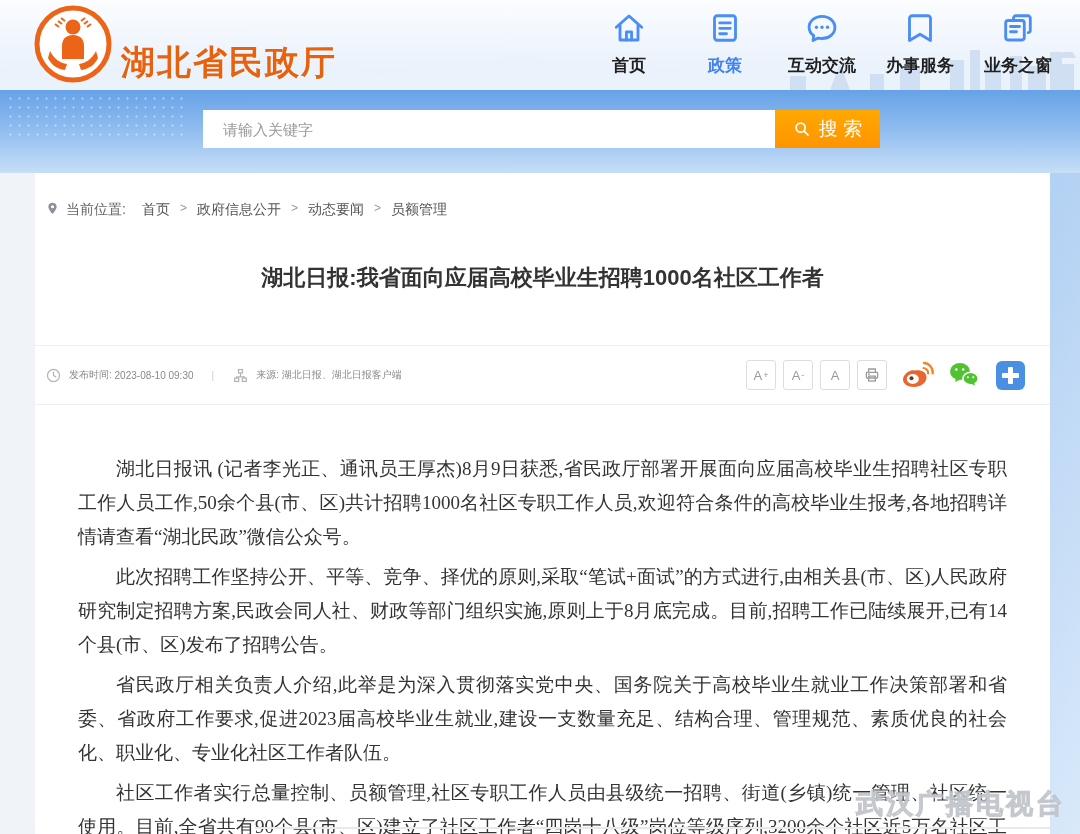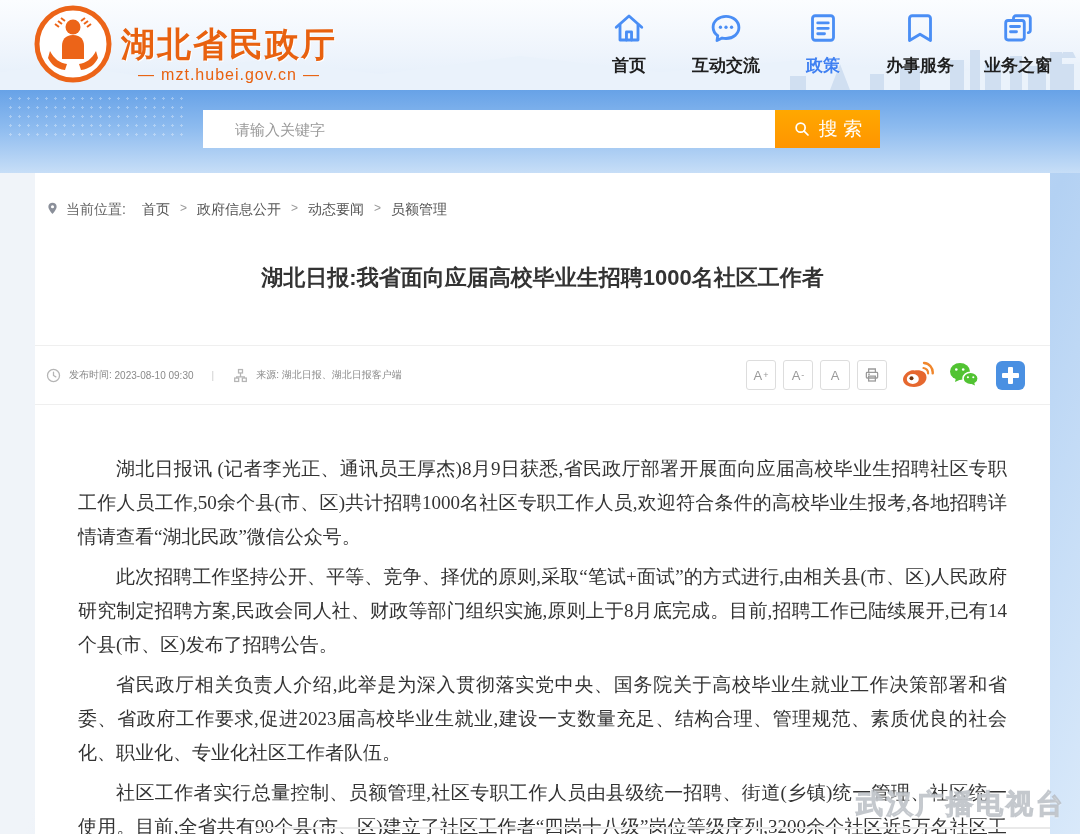--- a/index.html
+++ b/index.html
@@ -27,21 +27,21 @@
   .nav-item.active .nav-label { color:#3f80f2; }
 
   
   .band { position:absolute; left:0; top:90px; width:1080px; height:83px;
           background:linear-gradient(180deg,#67a2e7 0%,#8dbbef 45%,#c7def7 100%); }
   .band-dots { position:absolute; left:6px; top:4px; width:180px; height:44px; opacity:.6;
                background-image:radial-gradient(rgba(255,255,255,.55) 1.2px,transparent 1.4px);
                background-size:9px 9px; }
   .search-box { position:absolute; left:203px; top:20px; display:flex; }
   .search-input { width:572px; height:38px; border:none; outline:none; background:#ffffff;
-                  font-size:15px; color:#333; padding:0 32px; }
+                  font-size:15px; color:#333; padding:0 20px; }
   .search-input::placeholder { color:#999; }
   .search-btn { width:105px; height:38px; border:none; cursor:pointer;
                 background:linear-gradient(180deg,#ffa800 0%,#ff9500 100%);
                 color:#fff; font-size:19px; display:flex; align-items:center; justify-content:center; gap:8px; }
   .search-btn svg { width:18px; height:18px; }
 
   
   .card { position:absolute; left:35px; top:173px; width:1015px; height:661px; background:#ffffff; }
   .breadcrumb { display:flex; padding:28px 0 0 10px; font-size:14px; color:#666; }
   .breadcrumb svg { width:15px; height:15px; margin-right:6px; }
@@ -106,50 +106,49 @@
         <path d="M40 31 c-8 0 -11 5 -11 11 v13 h22 v-13 c0 -6 -3 -11 -11 -11 z" fill="#ec6418"></path>
         <path d="M17 47 c4 8 10 12 17 13 l-2 6 c-9 -1 -14 -6 -17 -12 z" fill="#ec6418"></path>
         <path d="M63 47 c-4 8 -10 12 -17 13 l2 6 c9 -1 14 -6 17 -12 z" fill="#ec6418"></path>
         <g stroke="#ec6418" stroke-width="2">
           <path d="M22 20 l4 3 M25 17 l4 3 M28 14 l4 3"></path>
           <path d="M58 20 l-4 3 M55 17 l-4 3 M52 14 l-4 3"></path>
         </g>
       </svg>
       <div class="logo-text">
         <div class="site-name">湖北省民政厅</div>
-        <div class="site-domain"><span class="dash">—</span><span>mzt.hubei.gov.cn</span><span class="dash">—</span></div>
       </div>
     </div>
 
     <div class="nav">
       <div class="nav-item">
         <svg viewBox="0 0 24 24" fill="none" stroke="#4a8ef5" stroke-width="1.9" stroke-linecap="round" stroke-linejoin="round">
           <path d="M3.5 11.5 L12 4 L20.5 11.5"></path>
             <path d="M6 10 V20 H18 V10"></path>
             <path d="M10.3 20 V14.6 H13.7 V20"></path>
         </svg>
         <span class="nav-label">首页</span>
+      </div>
+      <div class="nav-item active">
+        <svg viewBox="0 0 24 24" fill="none" stroke="#4a8ef5" stroke-width="1.9" stroke-linecap="round" stroke-linejoin="round">
+          <rect x="5" y="3.8" width="14" height="16.4" rx="1.8"></rect>
+            <path d="M8.5 8.6 H15.5 M8.5 12.2 H15.5 M8.5 15.8 H13"></path>
+        </svg>
+        <span class="nav-label">政策</span>
       </div>
       <div class="nav-item">
         <svg viewBox="0 0 24 24" fill="none" stroke="#4a8ef5" stroke-width="1.9" stroke-linejoin="round">
           <path d="M12 4.2 c-4.9 0 -8.6 3.2 -8.6 7.3 c0 2.3 1.2 4.3 3.1 5.6 L6 20.4 l3.4 -1.7 c.8 .2 1.7 .3 2.6 .3 c4.9 0 8.6 -3.2 8.6 -7.3 S16.9 4.2 12 4.2 Z"></path>
           <g fill="#4a8ef5" stroke="none">
               <circle cx="8.3" cy="11.5" r="1.1"></circle>
               <circle cx="12" cy="11.5" r="1.1"></circle>
               <circle cx="15.7" cy="11.5" r="1.1"></circle>
             </g>
         </svg>
         <span class="nav-label">互动交流</span>
-      </div>
-      <div class="nav-item active">
-        <svg viewBox="0 0 24 24" fill="none" stroke="#4a8ef5" stroke-width="1.9" stroke-linecap="round" stroke-linejoin="round">
-          <rect x="5" y="3.8" width="14" height="16.4" rx="1.8"></rect>
-            <path d="M8.5 8.6 H15.5 M8.5 12.2 H15.5 M8.5 15.8 H13"></path>
-        </svg>
-        <span class="nav-label">政策</span>
       </div>
       <div class="nav-item">
         <svg viewBox="0 0 24 24" fill="none" stroke="#4a8ef5" stroke-width="1.9" stroke-linejoin="round">
           <path d="M6.8 3.8 H17.2 a1.8 1.8 0 0 1 1.8 1.8 V20.3 L12 16.2 L5 20.3 V5.6 A1.8 1.8 0 0 1 6.8 3.8 Z"></path>
         </svg>
         <span class="nav-label">办事服务</span>
       </div>
       <div class="nav-item">
         <svg viewBox="0 0 24 24" fill="none" stroke="#4a8ef5" stroke-width="1.9" stroke-linecap="round" stroke-linejoin="round">
           <path d="M9 6.2 V5.4 a1.6 1.6 0 0 1 1.6 -1.6 H18.6 a1.6 1.6 0 0 1 1.6 1.6 V13.5 a1.6 1.6 0 0 1 -1.3 1.6"></path>

